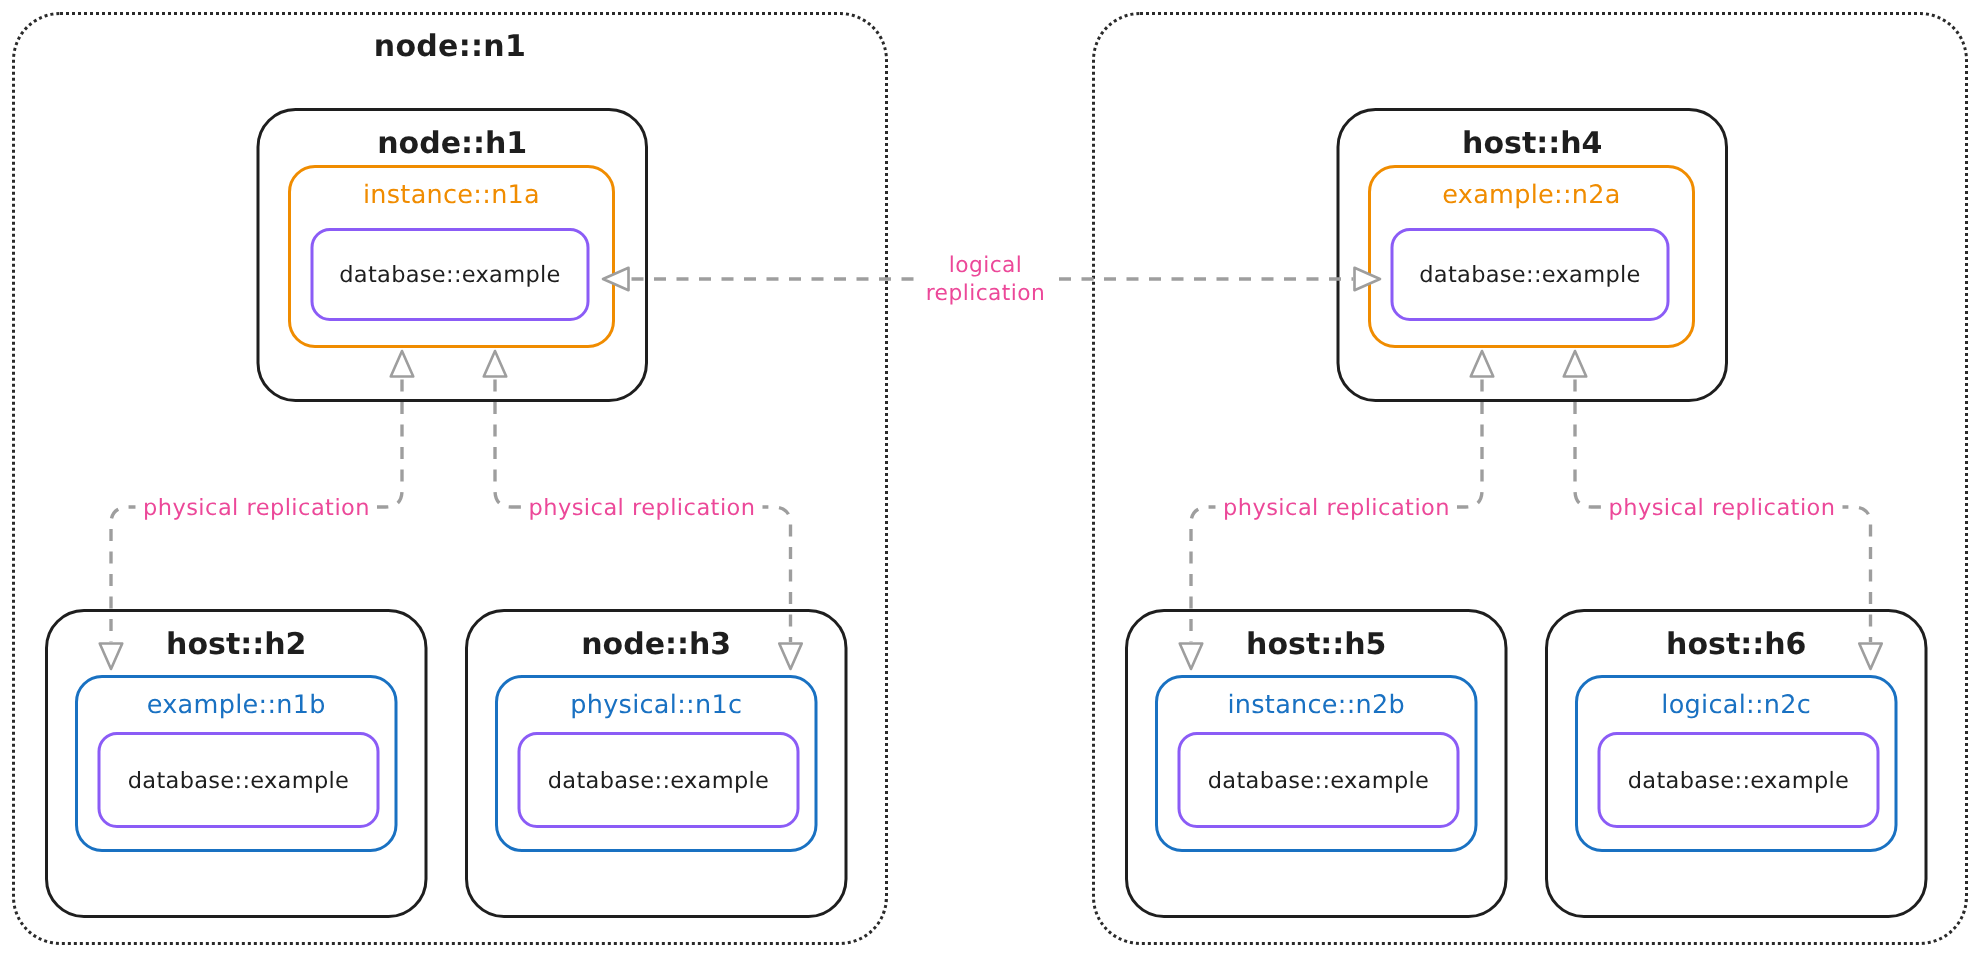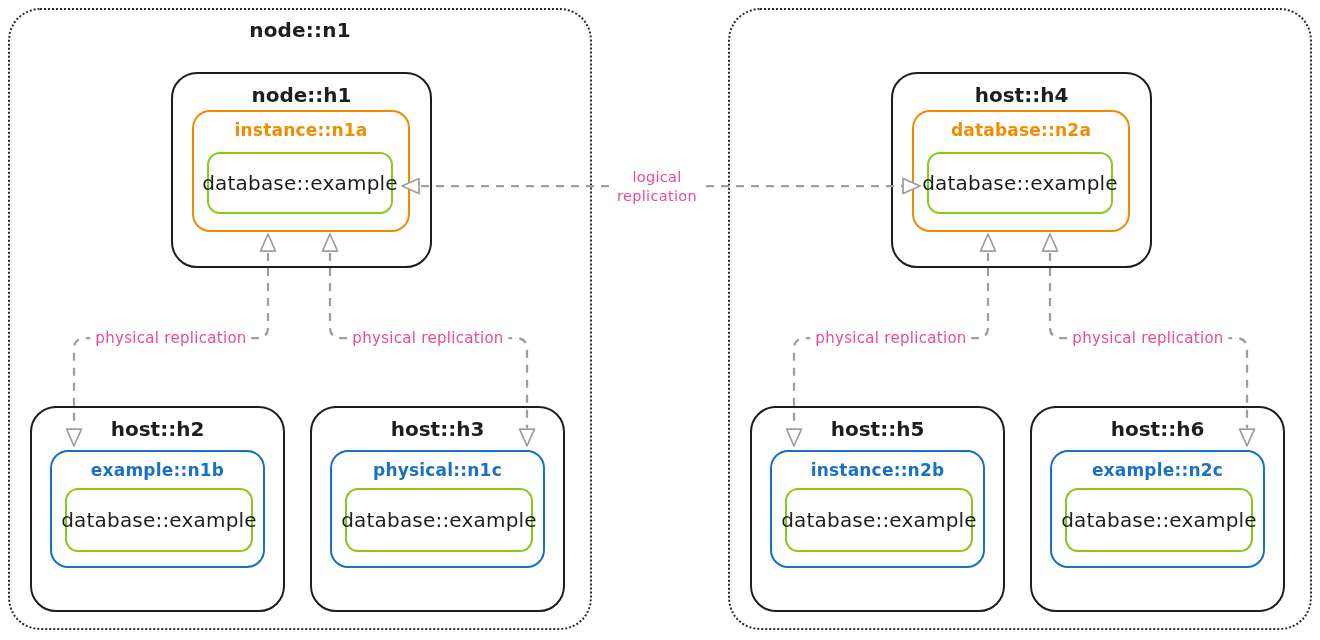--- a/index.html
+++ b/index.html
@@ -13,29 +13,29 @@
   .node-box{
     border:2px dotted #2a2a2a;border-radius:32px;background:transparent;
   }
   .node-title{
     position:absolute;left:0;right:0;top:18px;text-align:center;
     font-size:20px;font-weight:600;letter-spacing:.2px;
   }
   .host-box{border:2px solid #1e1e1e;border-radius:26px;z-index:1;}
   .host-title{margin-top:9px;text-align:center;font-size:20px;font-weight:600;}
   .inst-box{border:2px solid;border-radius:18px;z-index:1;background:#fff;}
-  .inst-title{margin-top:8px;text-align:center;font-size:17px;font-weight:700;letter-spacing:.2px;}
+  .inst-title{margin-top:8px;text-align:center;font-size:17px;font-weight:400;letter-spacing:.2px;}
   .inst-primary{border-color:#f08c00;}
   .inst-primary .inst-title{color:#f08c00;}
   .inst-replica{border-color:#1971c2;}
   .inst-replica .inst-title{color:#1971c2;}
   .db-box{
-    border:2px solid #84cc16;border-radius:13px;z-index:1;background:#fff;
+    border:2px solid #8b5cf6;border-radius:13px;z-index:1;background:#fff;
     display:flex;align-items:center;justify-content:center;
-    font-size:20px;font-weight:500;letter-spacing:.2px;
+    font-size:15px;font-weight:500;letter-spacing:.2px;
   }
   #wires{position:absolute;left:0;top:0;z-index:2;}
   .wire{fill:none;stroke:#9e9e9e;stroke-width:2.25;stroke-dasharray:8 7;}
   .head{fill:#ffffff;stroke:#9e9e9e;stroke-width:1.75;stroke-linejoin:round;}
   .wire-label{
     position:absolute;transform:translate(-50%,-50%);z-index:3;
     background:#ffffff;color:#ec4899;font-size:15px;font-weight:500;
     padding:0 5px;white-space:nowrap;letter-spacing:.3px;
   }
   .wire-label.two-line{
@@ -66,54 +66,54 @@
     <div class="host-title">host::h2</div>
   </div>
   <div class="box inst-box inst-replica" style="left:50px;top:450px;width:215px;height:118px;">
     <div class="inst-title">example::n1b</div>
   </div>
   <div class="box db-box" style="left:65px;top:488px;width:188px;height:64px;">
     <span>database::example</span>
   </div>
 
   <div class="box host-box" style="left:310px;top:406px;width:255px;height:206px;">
-    <div class="host-title">host::h3</div>
+    <div class="host-title">node::h3</div>
   </div>
   <div class="box inst-box inst-replica" style="left:330px;top:450px;width:215px;height:118px;">
     <div class="inst-title">physical::n1c</div>
   </div>
   <div class="box db-box" style="left:345px;top:488px;width:188px;height:64px;">
     <span>database::example</span>
   </div>
 
   <div class="box host-box" style="left:891px;top:72px;width:261px;height:196px;">
     <div class="host-title">host::h4</div>
   </div>
   <div class="box inst-box inst-primary" style="left:912px;top:110px;width:218px;height:122px;">
-    <div class="inst-title">database::n2a</div>
+    <div class="inst-title">example::n2a</div>
   </div>
   <div class="box db-box" style="left:927px;top:152px;width:186px;height:62px;">
     <span>database::example</span>
   </div>
 
   <div class="box host-box" style="left:750px;top:406px;width:255px;height:206px;">
     <div class="host-title">host::h5</div>
   </div>
   <div class="box inst-box inst-replica" style="left:770px;top:450px;width:215px;height:118px;">
     <div class="inst-title">instance::n2b</div>
   </div>
   <div class="box db-box" style="left:785px;top:488px;width:188px;height:64px;">
     <span>database::example</span>
   </div>
 
   <div class="box host-box" style="left:1030px;top:406px;width:255px;height:206px;">
     <div class="host-title">host::h6</div>
   </div>
   <div class="box inst-box inst-replica" style="left:1050px;top:450px;width:215px;height:118px;">
-    <div class="inst-title">example::n2c</div>
+    <div class="inst-title">logical::n2c</div>
   </div>
   <div class="box db-box" style="left:1065px;top:488px;width:188px;height:64px;">
     <span>database::example</span>
   </div>
 
   <svg id="wires" width="1320" height="640" viewBox="0 0 1320 640">
 
     <path class="wire" d="M 268 253 L 268 327 Q 268 338 257 338 L 86 338 Q 74 338 74 349 L 74 428"></path>
     <path class="head" d="M 260.5 251 L 268 234 L 275.5 251 Z"></path>
     <path class="head" d="M 66.5 429 L 74 446 L 81.5 429 Z"></path>

